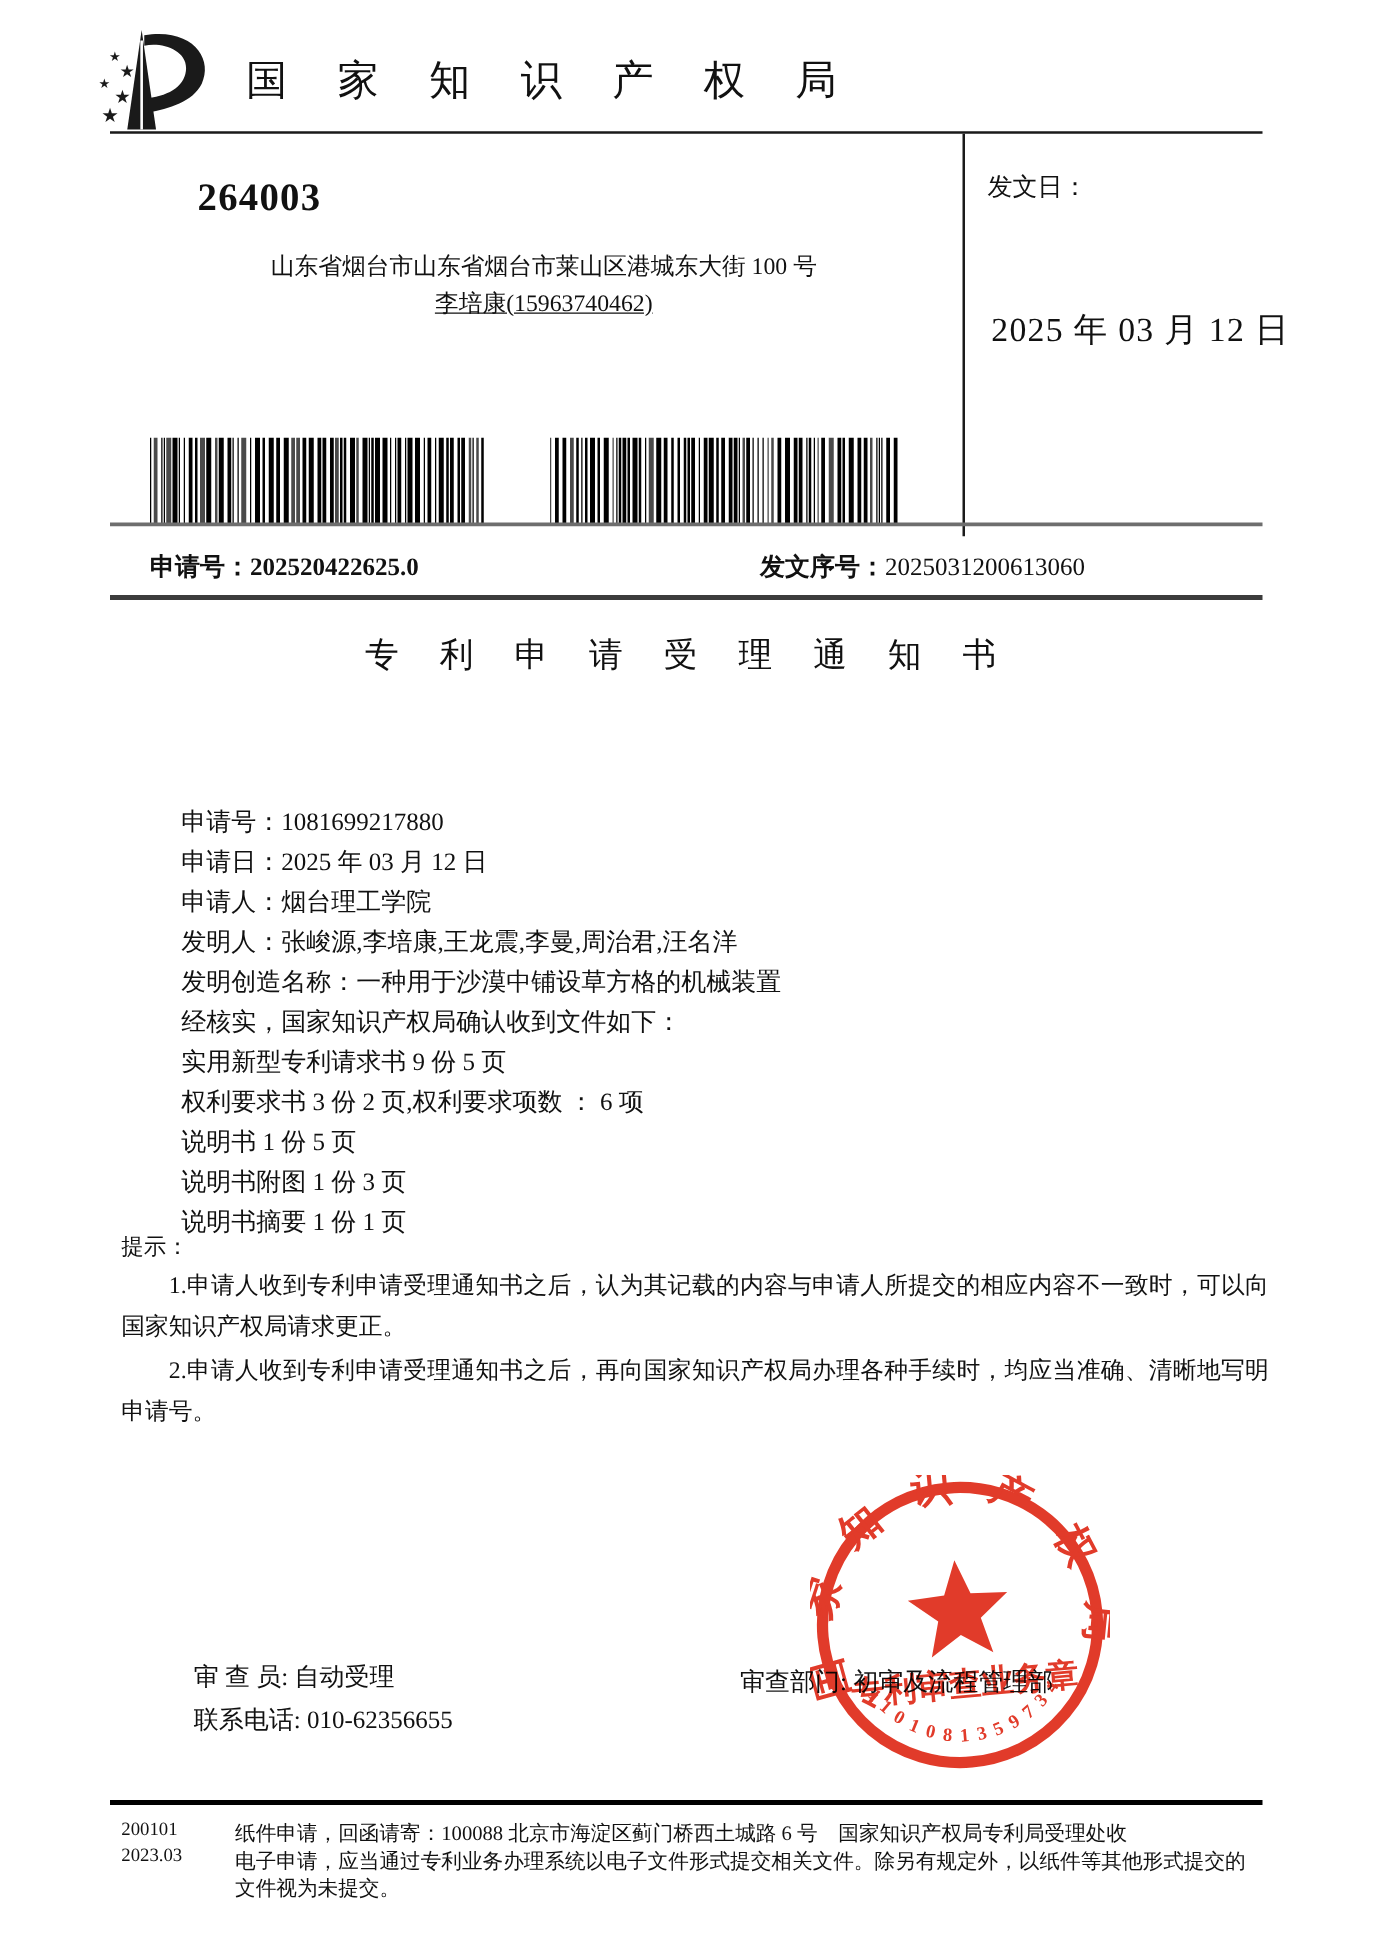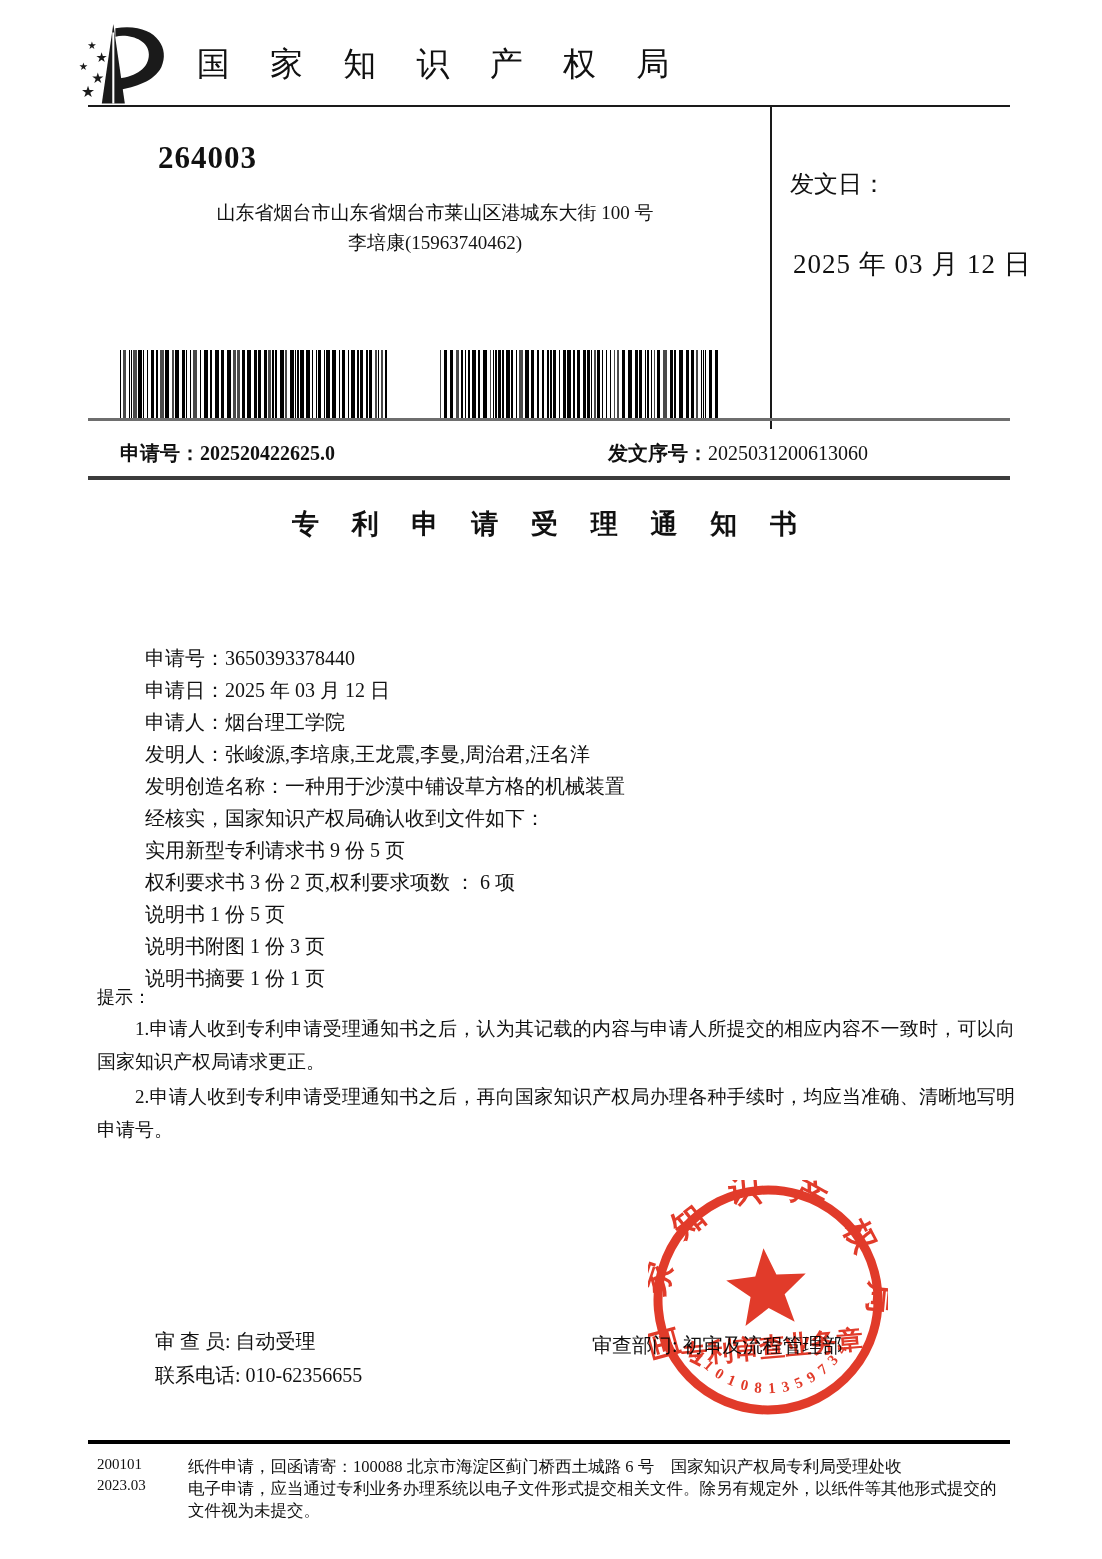--- a/index.html
+++ b/index.html
@@ -7,33 +7,33 @@
     position:relative;width:1102px;height:1559px;background:#ffffff;overflow:hidden;
     font-family:"Liberation Serif","DejaVu Serif",serif;color:#111;
   }
   .abs{position:absolute;}
   
   .agency-title{left:0;top:42px;width:882px;text-align:center;font-size:33px;letter-spacing:16px;font-weight:500;}
   .hr1{left:88px;top:105px;width:922px;height:0;border-top:2px solid #1a1a1a;}
   .vdiv{left:770px;top:107px;width:0;height:322px;border-left:2px solid #1a1a1a;}
   .postal{left:158px;top:140px;font-size:31px;font-weight:bold;letter-spacing:1px;}
   .addr{left:100px;top:200px;width:670px;text-align:center;font-size:19px;}
-  .recip{left:100px;top:230px;width:670px;text-align:center;font-size:19px;}
-  .issue-label{left:790px;top:136px;font-size:24px;margin-top:32px;}
+  .recip{left:100px;top:230px;width:670px;text-align:center;font-size:19px;text-decoration:underline;}
+  .issue-label{left:790px;top:136px;font-size:20px;}
   .issue-date{left:793px;top:246px;font-size:27px;letter-spacing:1px;}
   .bc1{left:120px;top:350px;width:268px;height:70px;}
   .bc2{left:440px;top:350px;width:280px;height:70px;}
   .hr2{left:88px;top:418px;width:922px;height:0;border-top:3px solid #6e6e6e;}
   .refrow{left:0;top:440px;width:1102px;font-size:20px;}
   .refrow .appno{position:absolute;left:120px;top:0;font-weight:bold;}
   .refrow .serial{position:absolute;left:608px;top:0;}
   .refrow .serial b{font-weight:bold;}
   .hr3{left:88px;top:476px;width:922px;height:0;border-top:4px solid #3c3c3c;}
   
-  .doc-title{left:0;top:506px;width:1102px;text-align:center;font-size:27px;font-weight:bold;letter-spacing:13px;}
+  .doc-title{left:0;top:506px;width:1102px;text-align:center;font-size:27px;font-weight:normal;letter-spacing:13px;}
   .intro{left:97px;top:575px;width:916px;font-size:19.5px;line-height:33px;text-indent:2em;text-align:justify;}
   .fields{left:145px;top:642px;width:860px;font-size:20px;line-height:32px;}
   .fields div{white-space:pre;}
   .tips-label{left:97px;top:985px;font-size:18px;}
   .tip{left:97px;top:1012px;width:918px;font-size:19px;line-height:33px;text-indent:2em;text-align:justify;}
   .tip2{top:1080px;}
   
   .dept-row{left:592px;top:1332px;font-size:20px;}
   .seal{left:648px;top:1180px;width:240px;height:240px;mix-blend-mode:multiply;opacity:.95;}
   .examiner-row{left:155px;top:1328px;font-size:20px;}
@@ -200,21 +200,21 @@
 
   <div class="abs refrow">
     <span class="appno"><span>申请号：</span><span>202520422625.0</span></span>
     <span class="serial"><b>发文序号：</b><span>2025031200613060</span></span>
   </div>
   <div class="abs hr3"></div>
 
   <div class="abs doc-title">专 利 申 请 受 理 通 知 书</div>
 
   <div class="abs fields">
-    <div>申请号：3650393378440</div>
+    <div>申请号：1081699217880</div>
     <div>申请日：2025 年 03 月 12 日</div>
     <div>申请人：烟台理工学院</div>
     <div>发明人：张峻源,李培康,王龙震,李曼,周治君,汪名洋</div>
     <div>发明创造名称：一种用于沙漠中铺设草方格的机械装置</div>
     <div>经核实，国家知识产权局确认收到文件如下：</div>
     <div>实用新型专利请求书 9 份 5 页</div>
     <div>权利要求书 3 份 2 页,权利要求项数 ： 6 项</div>
     <div>说明书 1 份 5 页</div>
     <div>说明书附图 1 份 3 页</div>
     <div>说明书摘要 1 份 1 页</div>

